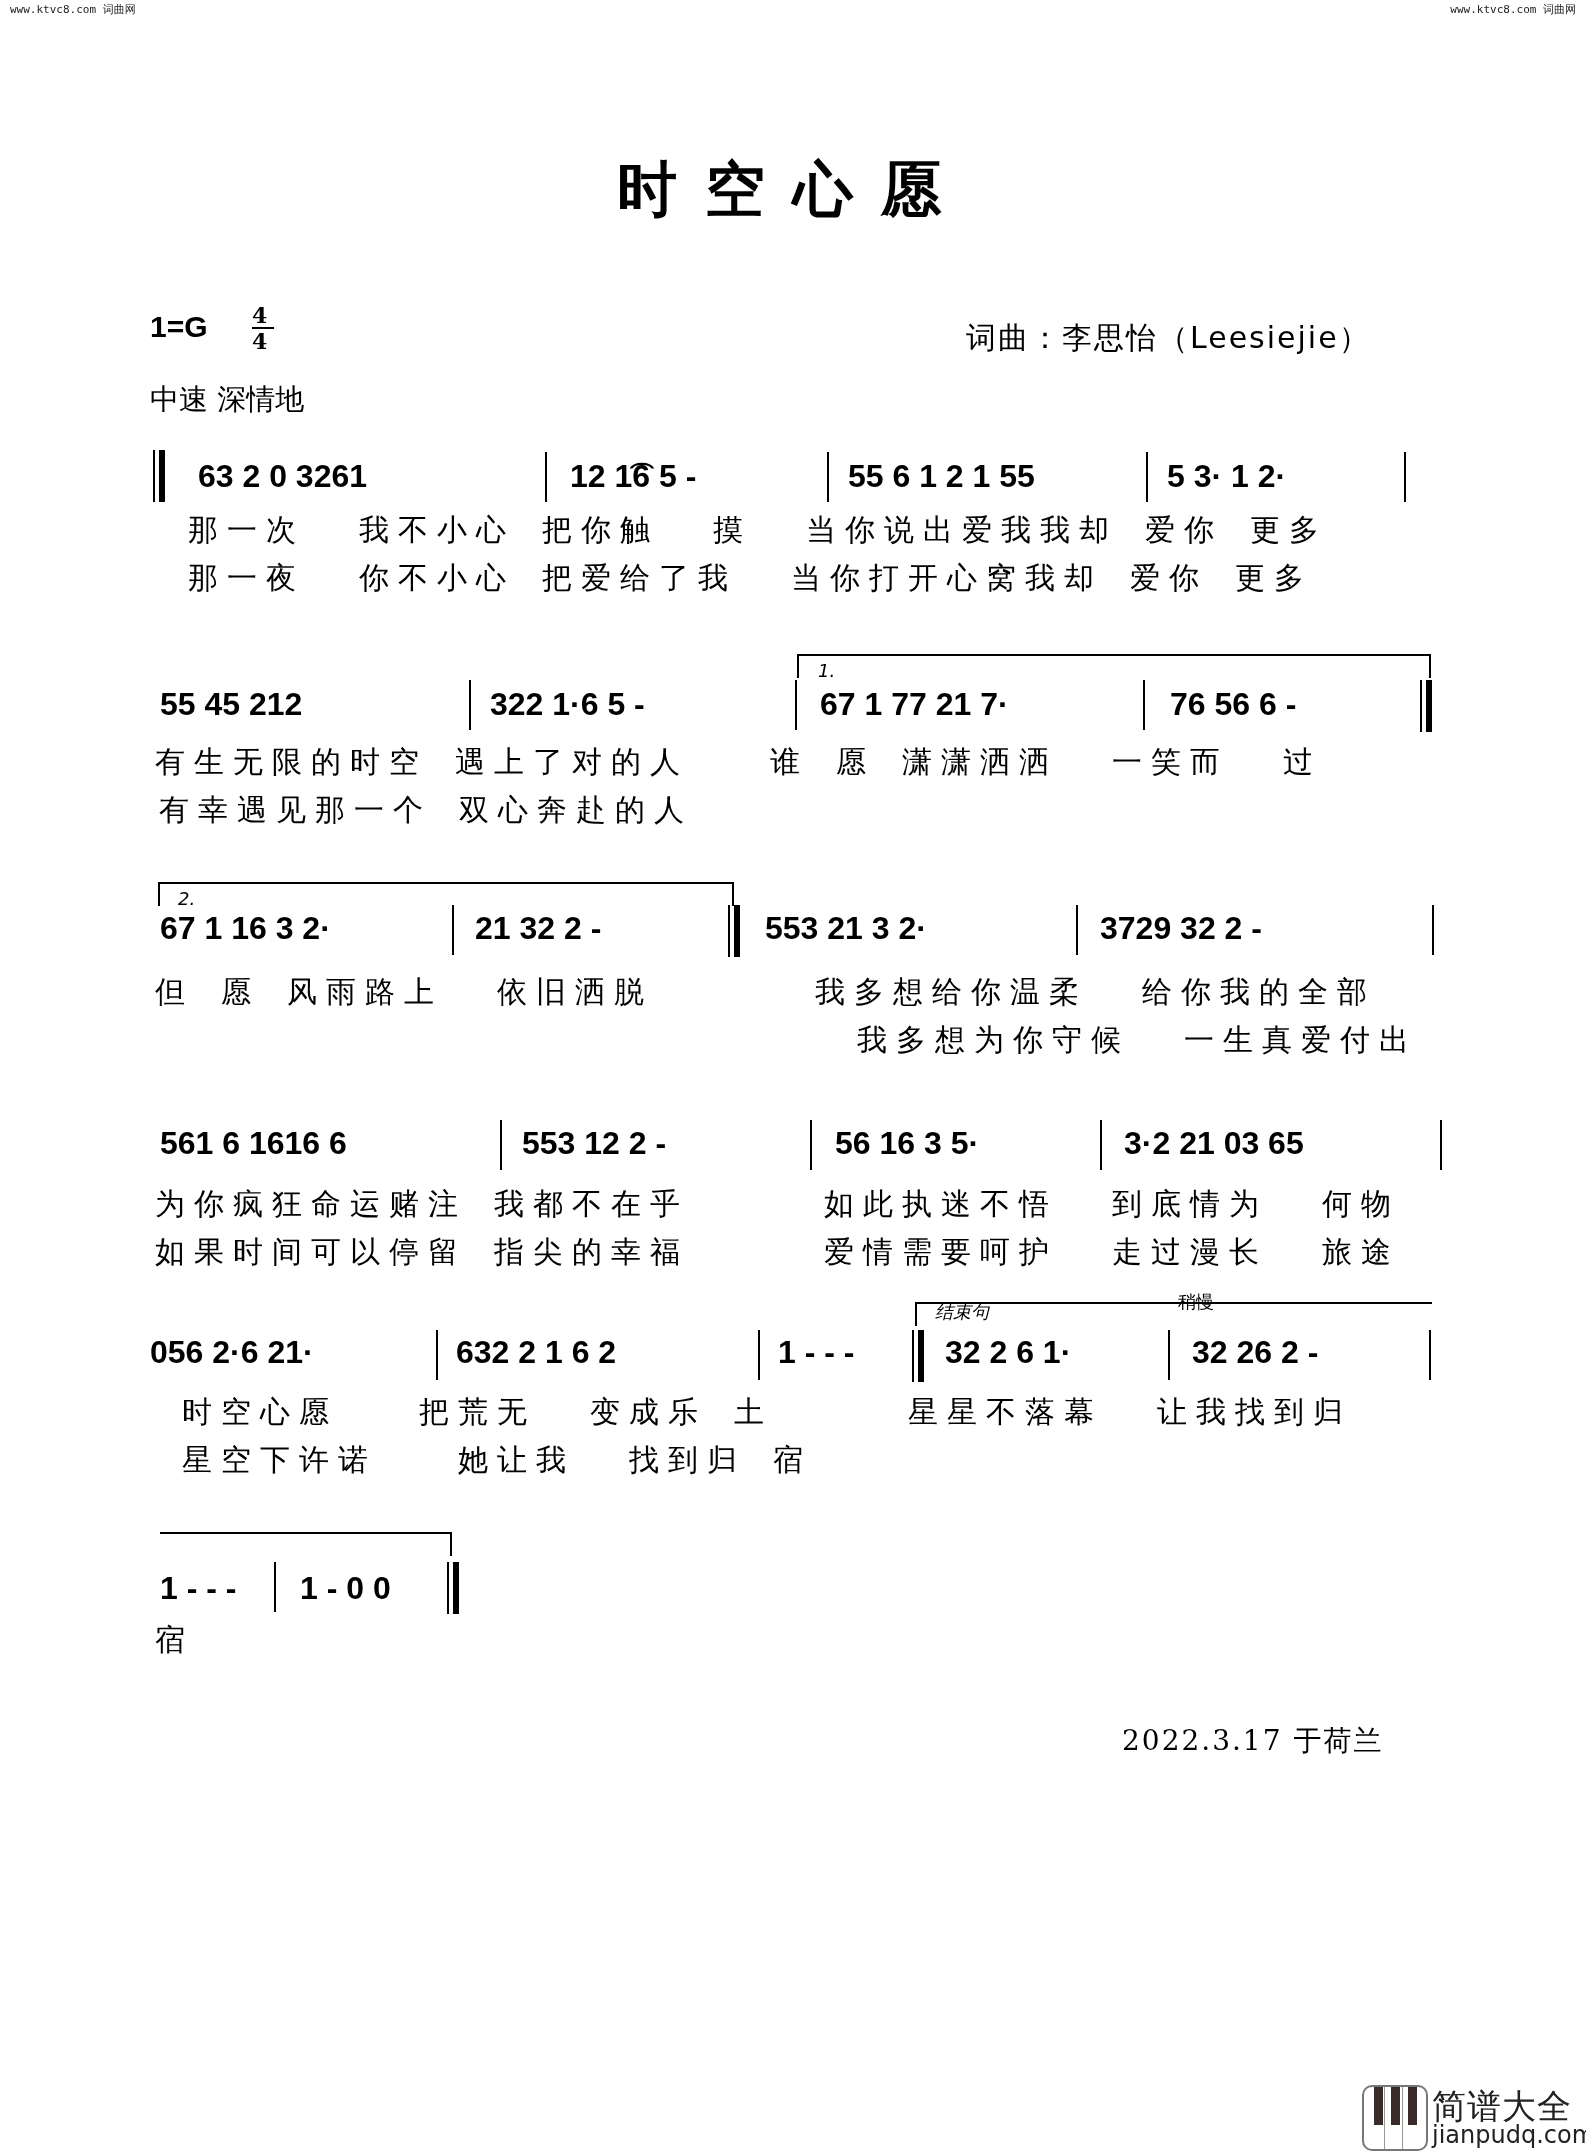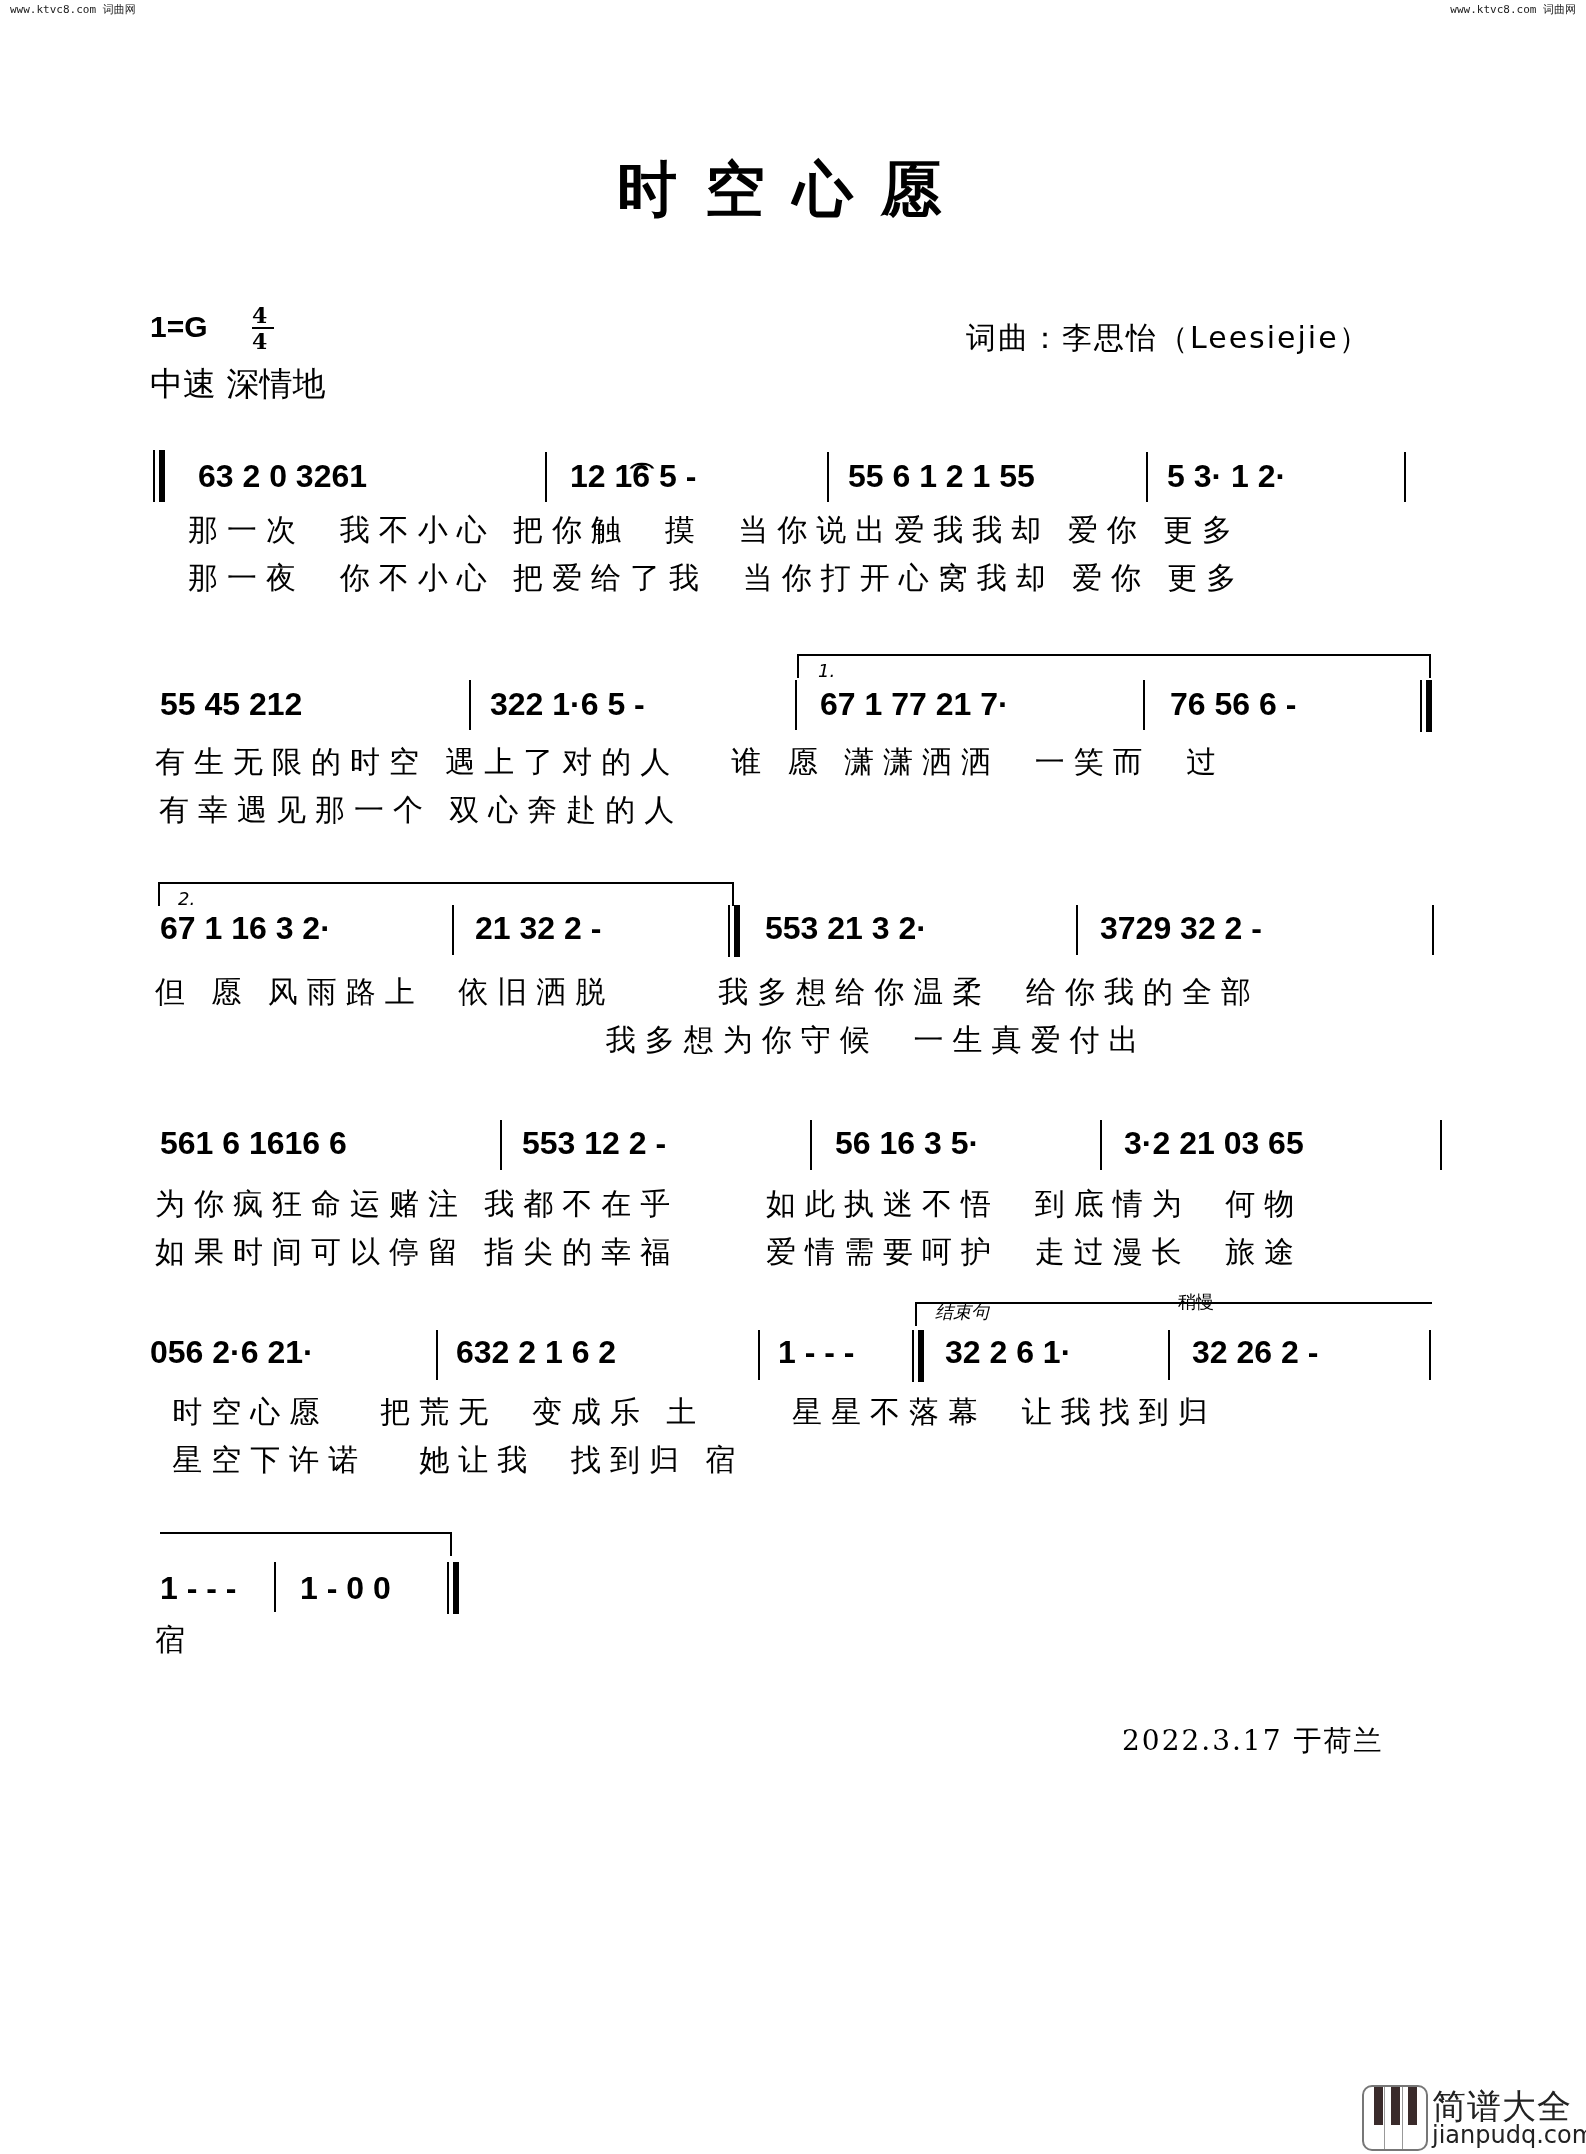--- a/index.html
+++ b/index.html
@@ -4,24 +4,24 @@
 <style>
   html, body { margin:0; padding:0; background:#fff; }
   body { width:1586px; height:2154px; position:relative; overflow:hidden; color:#000;
          font-family:"DejaVu Sans", sans-serif; }
   .wm { position:absolute; top:2px; font-family:"DejaVu Sans Mono", monospace; font-size:11px; color:#222; }
   .title { position:absolute; top:150px; left:0; width:1586px; text-align:center;
            font-family:"DejaVu Serif", serif; font-weight:bold; font-size:60px; letter-spacing:28px; }
   .key { position:absolute; left:150px; top:310px; font-family:"Liberation Sans", sans-serif; font-weight:bold; font-size:30px; }
   .frac { position:absolute; left:252px; top:304px; font-family:"DejaVu Serif", serif; font-weight:bold; font-size:22px; line-height:22px; text-align:left; width:22px; }
   .frac .line { display:block; border-top:2px solid #000; margin:1px 0; }
-  .tempo { position:absolute; left:150px; top:362px; font-size:33px; }
+  .tempo { position:absolute; left:150px; top:380px; font-size:29px; }
   .author { position:absolute; left:966px; top:318px; font-size:30px; letter-spacing:2px; }
   .notes { position:absolute; white-space:nowrap; font-family:"Liberation Sans", sans-serif; font-weight:bold; font-size:32px; }
-  .lyr { position:absolute; white-space:pre; font-family:Liberation Sans, sans-serif; font-size:30px; letter-spacing:9px; }
+  .lyr { position:absolute; white-space:pre; font-family:Liberation Mono, monospace; font-size:30px; letter-spacing:9px; }
   .bar { position:absolute; width:2px; background:#000; height:50px; }
   .dbl { position:absolute; height:52px; border-left:2px solid #000; border-right:6px solid #000; width:4px; }
   .bracket { position:absolute; border-top:2px solid #000; border-left:2px solid #000; height:22px; }
   .bracket.r { border-right:2px solid #000; }
   .blabel { position:absolute; font-style:italic; font-size:18px; }
   .date { position:absolute; left:1122px; top:1722px; font-family:"DejaVu Serif", serif; font-size:28px; letter-spacing:2px; }
   .logo { position:absolute; left:1362px; top:2085px; display:flex; align-items:center; }
   .piano { width:62px; height:62px; border:2px solid #777; border-radius:10px; position:relative; overflow:hidden; background:#fff; }
   .piano .k { position:absolute; top:0; width:9px; height:38px; background:#3a2b2b; }
   .piano .w { position:absolute; top:0; bottom:0; width:1px; background:#999; }

